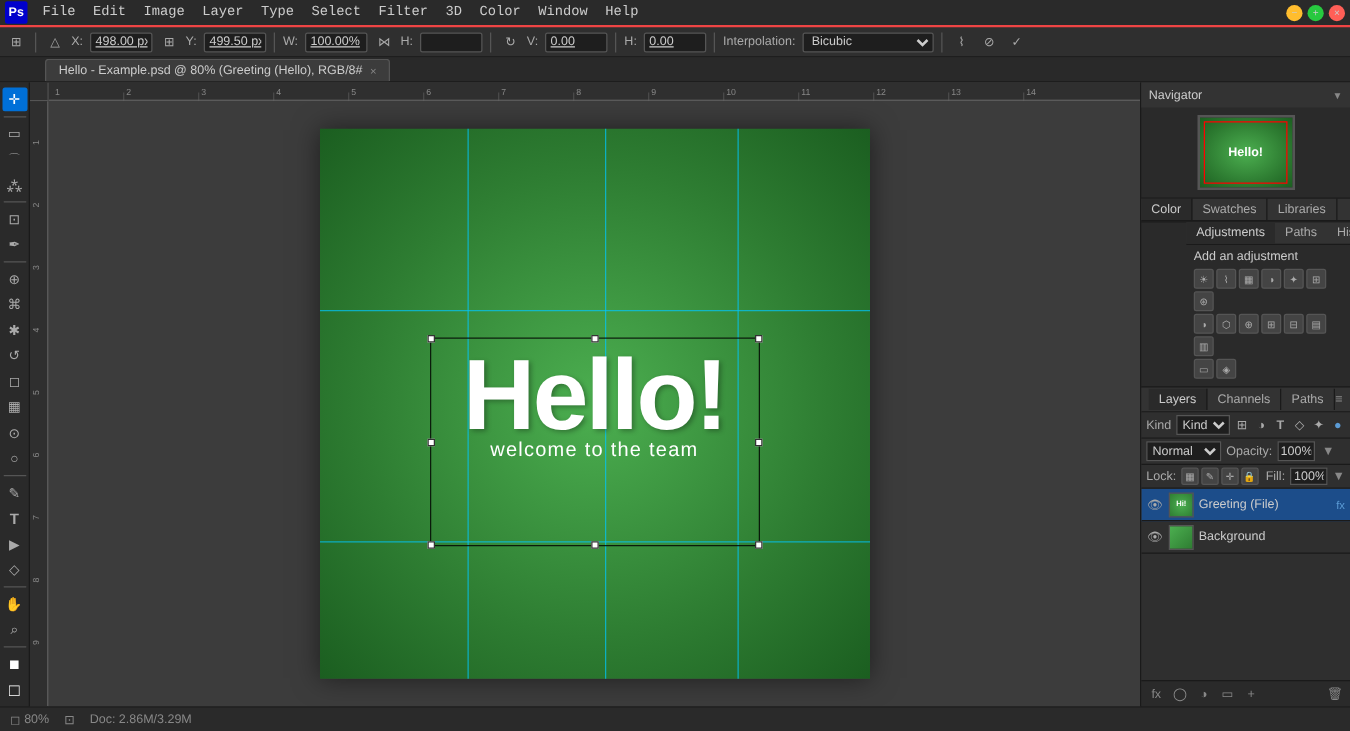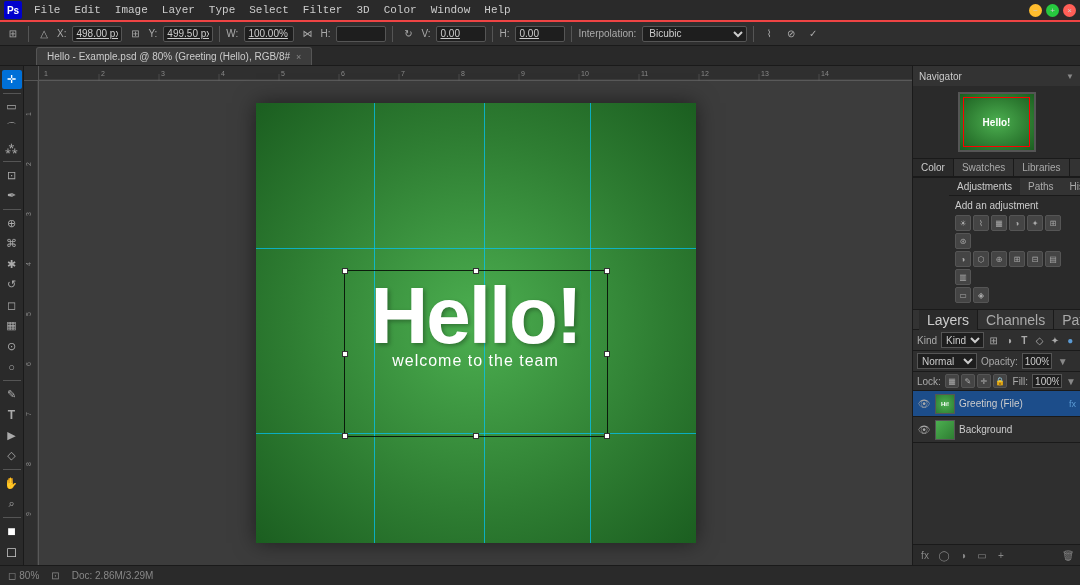--- a/index.html
+++ b/index.html
@@ -254,21 +254,21 @@
       flex: 1;
       display: flex;
       flex-direction: column;
       overflow: hidden;
     }
     #layers-header {
       height: 20px; background: #333; display: flex; align-items: center; padding: 0 6px;
       border-bottom: 1px solid #1a1a1a;
     }
     .layers-tabs { display: flex; }
-    .layers-tab { padding: 3px 8px; font-size: 14px; color: #aaa; cursor: pointer; border-right: 1px solid #1a1a1a; }
+    .layers-tab { padding: 3px 8px; font-size: 10px; color: #aaa; cursor: pointer; border-right: 1px solid #1a1a1a; }
     .layers-tab.active { color: #ccc; background: #2a2a2a; }
     #layers-toolbar {
       display: flex; align-items: center; padding: 2px 4px; gap: 4px; background: #2f2f2f; border-bottom: 1px solid #1a1a1a;
     }
     .kind-select { flex: 1; height: 16px; background: #1e1e1e; border: 1px solid #555; color: #ccc; font-size: 10px; }
     .layers-icon-btn { width: 16px; height: 16px; display: flex; align-items: center; justify-content: center; cursor: pointer; color: #aaa; font-size: 10px; }
     #layers-blend {
       display: flex; align-items: center; padding: 2px 4px; gap: 4px; background: #2f2f2f; border-bottom: 1px solid #1a1a1a;
     }
     .blend-select { width: 60px; height: 16px; background: #1e1e1e; border: 1px solid #555; color: #ccc; font-size: 10px; }

